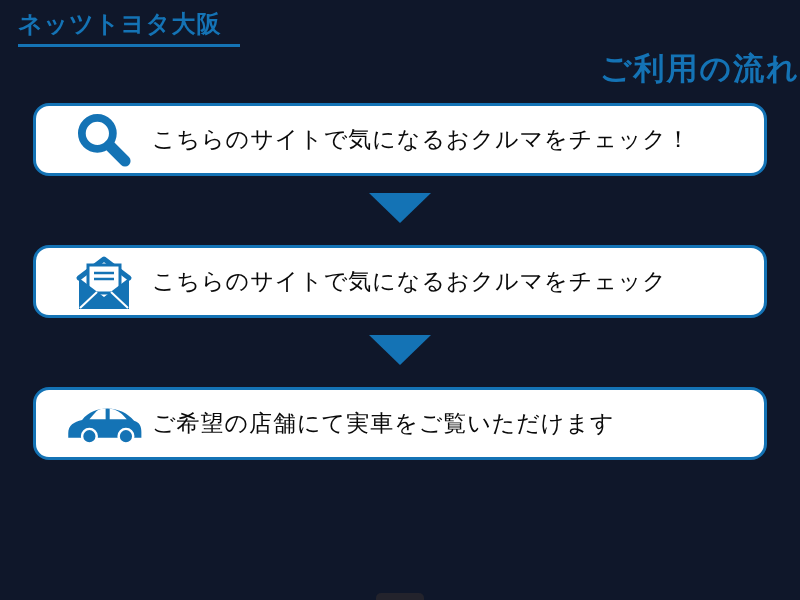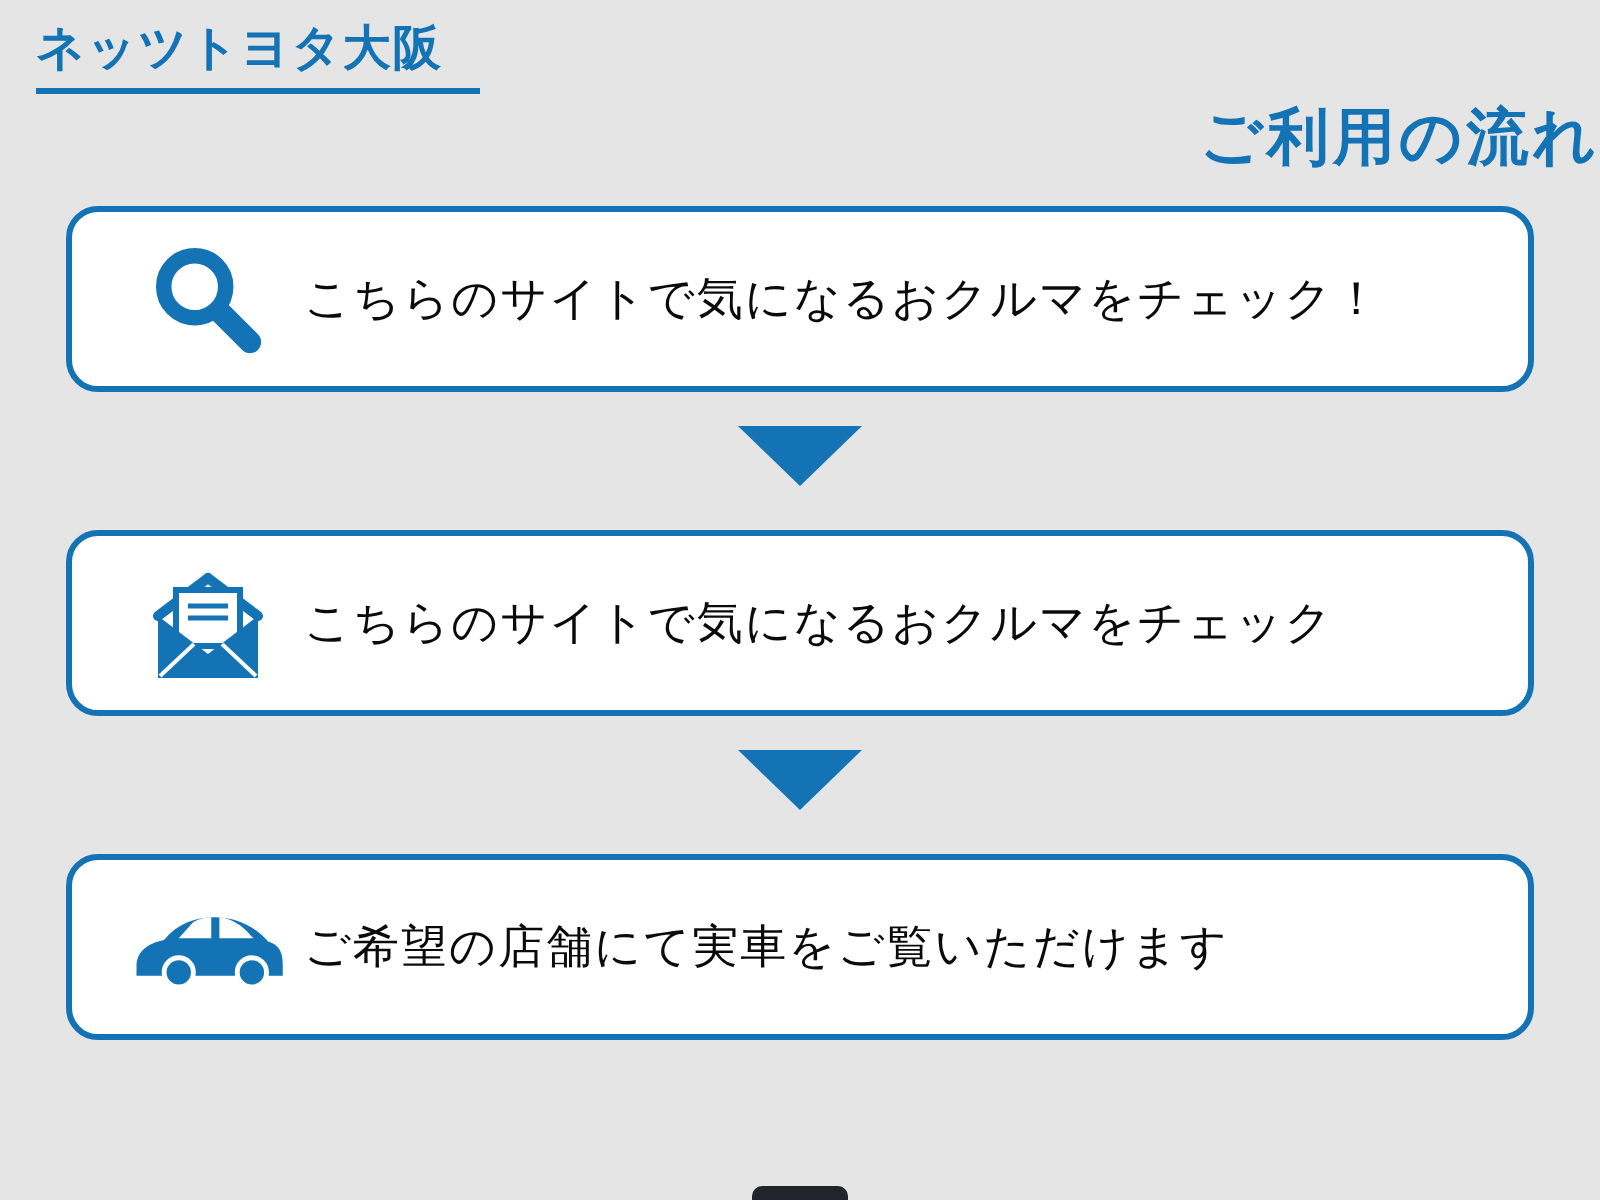--- a/index.html
+++ b/index.html
@@ -9,21 +9,21 @@
   *{margin:0;padding:0;box-sizing:border-box;}
   html,body{background:#ffffff;}
   body{
     width:800px;height:600px;
     font-family:"Liberation Sans","DejaVu Sans",sans-serif;
     overflow:hidden;
   }
   .page{
     position:relative;
     width:800px;height:600px;
-    background:#e5e5e5;
+    background:#0f172a;
   }
   
   .logo{
     position:absolute;top:8px;left:18px;
     color:var(--blue);
     font-size:24px;font-weight:bold;
     letter-spacing:1px;
   }
   .logo-underline{
     margin-top:4px;height:3px;width:222px;
@@ -36,21 +36,21 @@
     color:var(--blue);
     font-size:31px;font-weight:bold;
     letter-spacing:2px;
   }
   
   .flow{
     position:absolute;top:103px;left:33px;right:33px;
     display:flex;flex-direction:column;align-items:center;
   }
   .step-box{
-    width:100%;height:93px;
+    width:100%;height:73px;
     border:3px solid var(--blue);
     border-radius:16px;
     background:#ffffff;
     display:flex;align-items:center;
     padding:0 20px;
   }
   .step-icon{
     flex:0 0 96px;
     display:flex;align-items:center;justify-content:center;
   }

